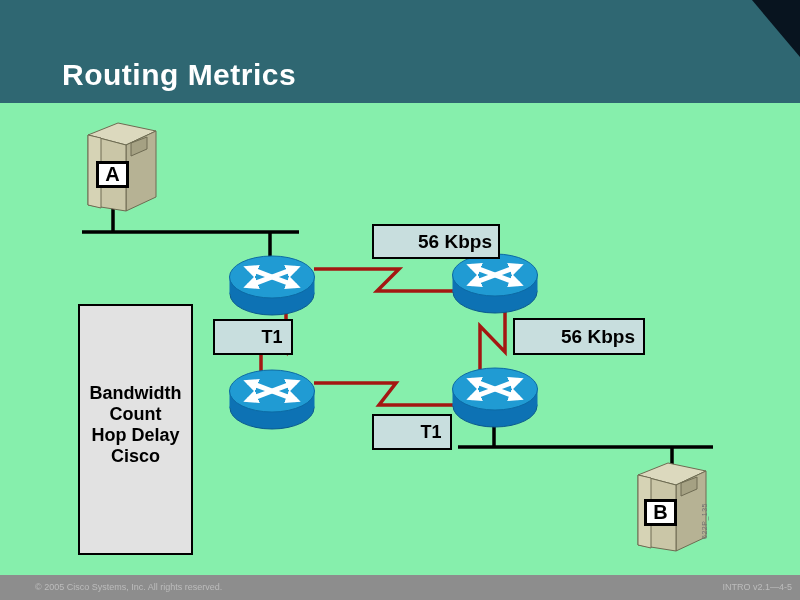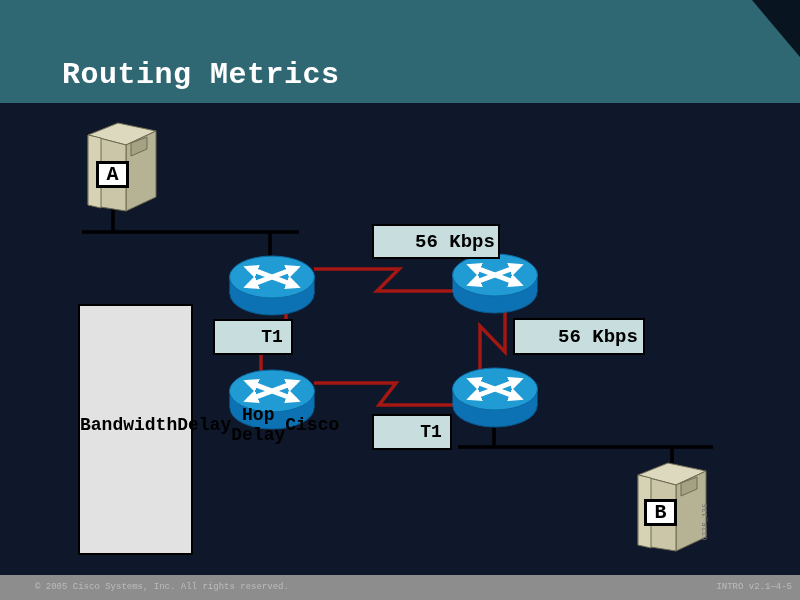--- a/index.html
+++ b/index.html
@@ -1,29 +1,29 @@
 <!DOCTYPE html>
 <html><head>
 <meta charset="utf-8">
 <style>
   html,body{margin:0;padding:0;background:#fff;}
-  .slide{position:relative;width:800px;height:600px;background:#0f172a;overflow:hidden;
-         font-family:Liberation Mono, monospace;}
+  .slide{position:relative;width:800px;height:600px;background:#86efac;overflow:hidden;
+         font-family:Liberation Sans, sans-serif;}
   
   .header{position:absolute;left:0;top:0;width:800px;height:103px;background:#2f6772;}
   .corner{position:absolute;top:0;right:0;width:48px;height:57px;background:#08141f;
           clip-path:polygon(0 0,100% 0,100% 100%);}
   .title{position:absolute;left:62px;top:58px;margin:0;color:#ffffff;font-size:30px;
          font-weight:bold;letter-spacing:.5px;white-space:nowrap;}
   
   .net-svg{position:absolute;left:0;top:0;width:800px;height:600px;z-index:1;}
   
   .metrics{position:absolute;left:78px;top:304px;width:111px;height:229px;z-index:2;
-           background:#e2e2e2;border:2px solid #000;display:flex;flex-direction:row;
-           justify-content:space-between;align-items:center;font-weight:bold;font-size:18px;
+           background:#e2e2e2;border:2px solid #000;display:flex;flex-direction:column;
+           justify-content:center;align-items:center;font-weight:bold;font-size:18px;
            color:#000;padding:4px 0 14px 0;text-align:center;}
   
   .tag{position:absolute;z-index:2;background:#c8dede;border:2px solid #000;color:#000;
        font-weight:bold;display:flex;align-items:center;justify-content:center;padding-left:38px;}
   .tag-top{left:372px;top:224px;width:86px;height:31px;font-size:19px;}
   .tag-right{left:513px;top:318px;width:90px;height:33px;font-size:19px;}
   .tag-left{left:213px;top:319px;width:38px;height:32px;font-size:18px;}
   .tag-bottom{left:372px;top:414px;width:38px;height:32px;font-size:18px;}
   
   .hostlabel{position:absolute;z-index:2;background:#ffffff;border:3px solid #000;color:#000;
@@ -131,21 +131,21 @@
           <line x1="0" y1="-1" x2="-24" y2="8" marker-end="url(#arrow)"></line>
           <line x1="0" y1="-1" x2="24" y2="8" marker-end="url(#arrow)"></line>
           <line x1="0" y1="-1" x2="-24" y2="-10" marker-end="url(#arrow)"></line>
         </g>
       </g>
     </g>
   </svg>
 
   <div class="metrics">
     <div>Bandwidth</div>
-    <div>Delay</div>
+    <div>Count</div>
     <div>Hop Delay</div>
     <div>Cisco</div>
   </div>
 
   <div class="tag tag-top">56 Kbps</div>
   <div class="tag tag-right">56 Kbps</div>
   <div class="tag tag-left">T1</div>
   <div class="tag tag-bottom">T1</div>
 
   <div class="hostlabel label-a">A</div>

